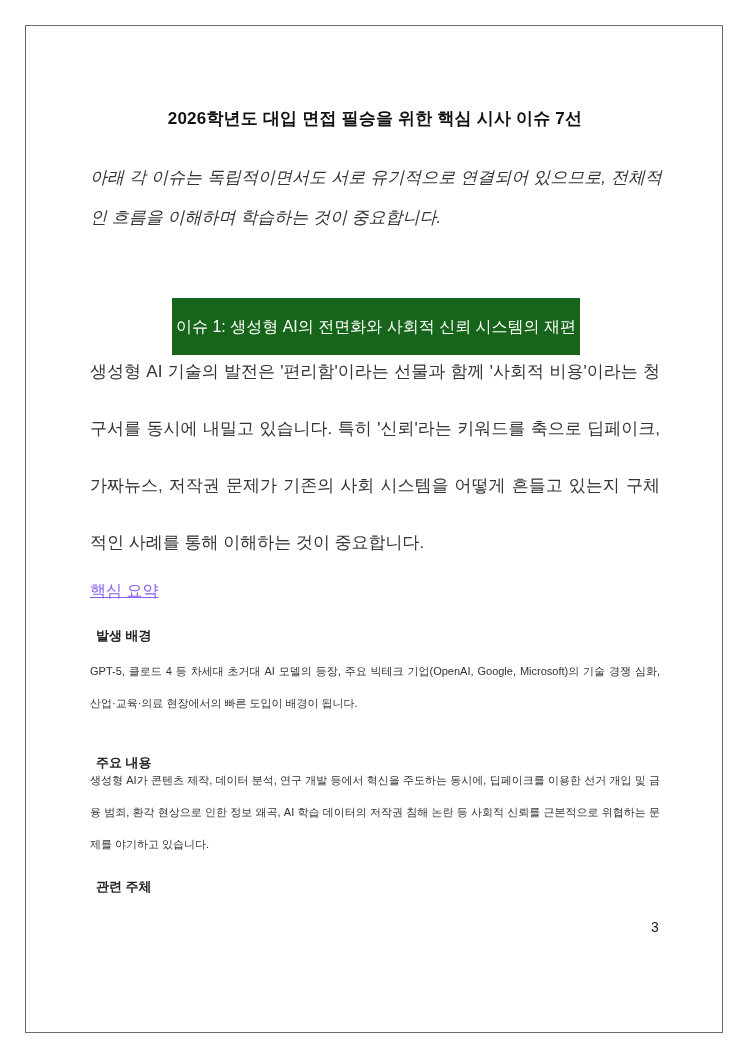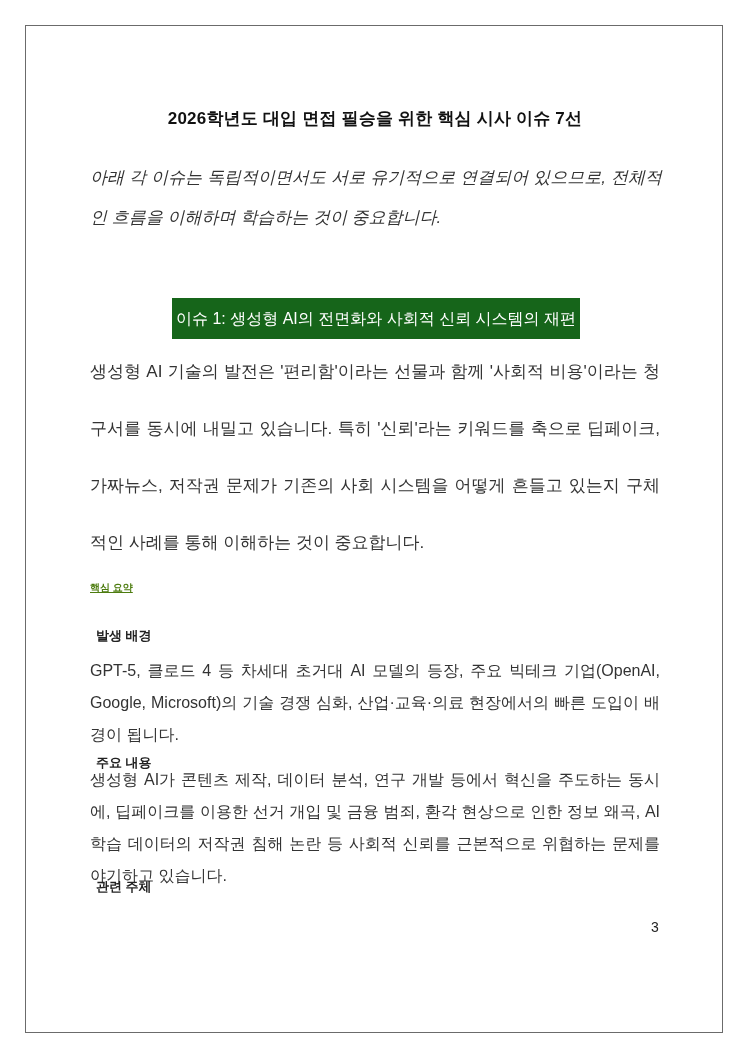--- a/index.html
+++ b/index.html
@@ -45,21 +45,21 @@
     line-height: 40px;
     color: #333;
     text-align: justify;
     text-align-last: left;
   }
   .issue-header {
     position: absolute;
     left: 172px;
     top: 298px;
     height: 25px;
-    padding: 8px 4px;
+    padding: 16px 4px;
     background: #16651a;
     color: #ffffff;
     font-size: 16px;
     line-height: 25px;
     white-space: nowrap;
   }
   .issue-body {
     position: absolute;
     left: 90px;
     width: 570px;
@@ -67,38 +67,38 @@
     font-size: 17px;
     line-height: 57px;
     color: #333;
     text-align: justify;
     text-align-last: left;
   }
   .summary-heading {
     position: absolute;
     left: 90px;
     top: 581px;
-    font-size: 10px;
-    font-weight: bold;
+    font-size: 16px;
+    font-weight: normal;
     text-decoration: underline;
-    color: #4d7c0f;
+    color: #8b5cf6;
   }
   .sub-heading {
     position: absolute;
     left: 90px;
     font-size: 13px;
     font-weight: bold;
     color: #222;
     margin-left: 6px;
   }
   .sub-body {
     position: absolute;
     left: 90px;
     width: 570px;
-    font-size: 16px;
+    font-size: 11px;
     line-height: 32px;
     color: #333;
     text-align: justify;
     text-align-last: left;
   }
   .page-number {
     position: absolute;
     left: 651px;
     top: 919px;
     font-size: 14px;

